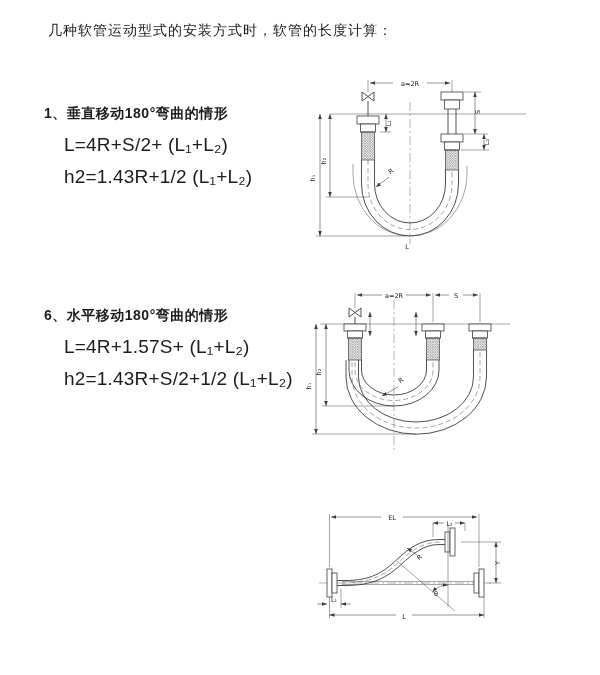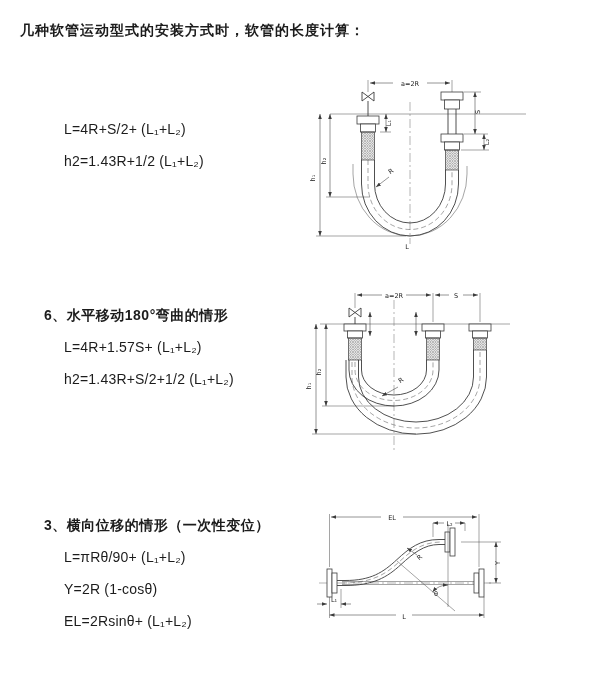--- a/index.html
+++ b/index.html
@@ -1,27 +1,27 @@
 <!DOCTYPE html>
 <html><head>
 <meta charset="utf-8">
 <style>
   html,body{margin:0;padding:0;background:#e8e8e8;}
   .page{
     position:relative;width:600px;height:675px;margin:0 auto;background:#ffffff;
     font-family:"Liberation Sans","DejaVu Sans",sans-serif;color:#1c1c1c;overflow:hidden;
   }
   .title{
-    position:absolute;left:20px;top:22px;font-size:14px;font-weight:bold;letter-spacing:1px;
+    position:absolute;left:48px;top:22px;font-size:14px;font-weight:normal;letter-spacing:1px;
   }
   .section{position:absolute;left:44px;width:270px;}
   #sec1{top:105px;} #sec2{top:307px;} #sec3{top:517px;}
   .heading{font-size:14px;font-weight:bold;line-height:16px;letter-spacing:0.5px;}
   .formula{
-    font-size:14px;line-height:16px;margin:16px 0 0 20px;letter-spacing:0.2px;
+    font-size:19px;line-height:16px;margin:16px 0 0 20px;letter-spacing:0.2px;
     font-family:"Liberation Sans","DejaVu Sans",sans-serif;
   }
   .diag{position:absolute;}
   #d1{left:300px;top:66px;} #d2{left:298px;top:282px;} #d3{left:293px;top:497px;}
   
   .ol{stroke:#3c3c3c;stroke-width:0.9;fill:none;}      
   .tl{stroke:#4a4a4a;stroke-width:0.5;fill:none;}      
   .dim{stroke:#3c3c3c;stroke-width:0.55;fill:none;}    
   .cl{stroke:#6a6a6a;stroke-width:0.5;fill:none;stroke-dasharray:9 3 2 3;} 
   .hd{stroke:#4a4a4a;stroke-width:0.5;fill:none;stroke-dasharray:5 3;}     
@@ -41,20 +41,21 @@
       <path d="M0,2.5 L2.5,0 M0,0 L2.5,2.5" stroke="#666" stroke-width="0.45"></path>
     </pattern>
   </defs>
 </svg>
 
 <div class="page">
 
   <div class="title">几种软管运动型式的安装方式时，软管的长度计算：</div>
 
   <div class="section" id="sec1">
+    <div class="heading">1、垂直移动180°弯曲的情形</div>
     <div class="formula">L=4R+S/2+ (L₁+L₂)</div>
     <div class="formula">h2=1.43R+1/2 (L₁+L₂)</div>
   </div>
 
   <svg id="d1" class="diag" width="230" height="192" viewBox="0 0 230 192">
 
     <line class="tl" x1="30" y1="48" x2="226" y2="48"></line>
     <line class="cl" x1="110" y1="36" x2="110" y2="178"></line>
 
     <line class="tl" x1="68" y1="26" x2="68" y2="14"></line>
@@ -156,26 +157,20 @@
     <line class="dim" x1="100" y1="105" x2="84" y2="114" marker-end="url(#arw)"></line>
 
     <line class="dim" x1="18" y1="42" x2="18" y2="152" marker-start="url(#arw)" marker-end="url(#arw)"></line>
     <line class="tl" x1="14" y1="152" x2="118" y2="152"></line>
     <text class="lb" x="13" y="104" font-size="6" transform="rotate(-90 13 104)">h₁</text>
     <line class="dim" x1="28" y1="42" x2="28" y2="124" marker-start="url(#arw)" marker-end="url(#arw)"></line>
     <line class="tl" x1="24" y1="124" x2="96" y2="124"></line>
     <text class="lb" x="23" y="90" font-size="6" transform="rotate(-90 23 90)">h₂</text>
   </svg>
 
-  <div class="section" id="sec3">
-    <div class="heading">3、横向位移的情形（一次性变位）</div>
-    <div class="formula">L=πRθ/90+ (L₁+L₂)</div>
-    <div class="formula">Y=2R (1-cosθ)</div>
-    <div class="formula">EL=2Rsinθ+ (L₁+L₂)</div>
-  </div>
 
   <svg id="d3" class="diag" width="242" height="155" viewBox="0 0 242 155">
     <line class="cl" x1="26" y1="86" x2="198" y2="86"></line>
 
     <line class="tl" x1="49" y1="84.5" x2="181" y2="84.5"></line>
     <line class="tl" x1="49" y1="87.5" x2="181" y2="87.5"></line>
 
     <rect class="fl" x="34" y="72" width="5" height="28"></rect>
     <rect class="fl" x="39" y="76" width="5" height="20"></rect>
     <line class="ol" x1="44" y1="83.5" x2="52" y2="83.5"></line>

